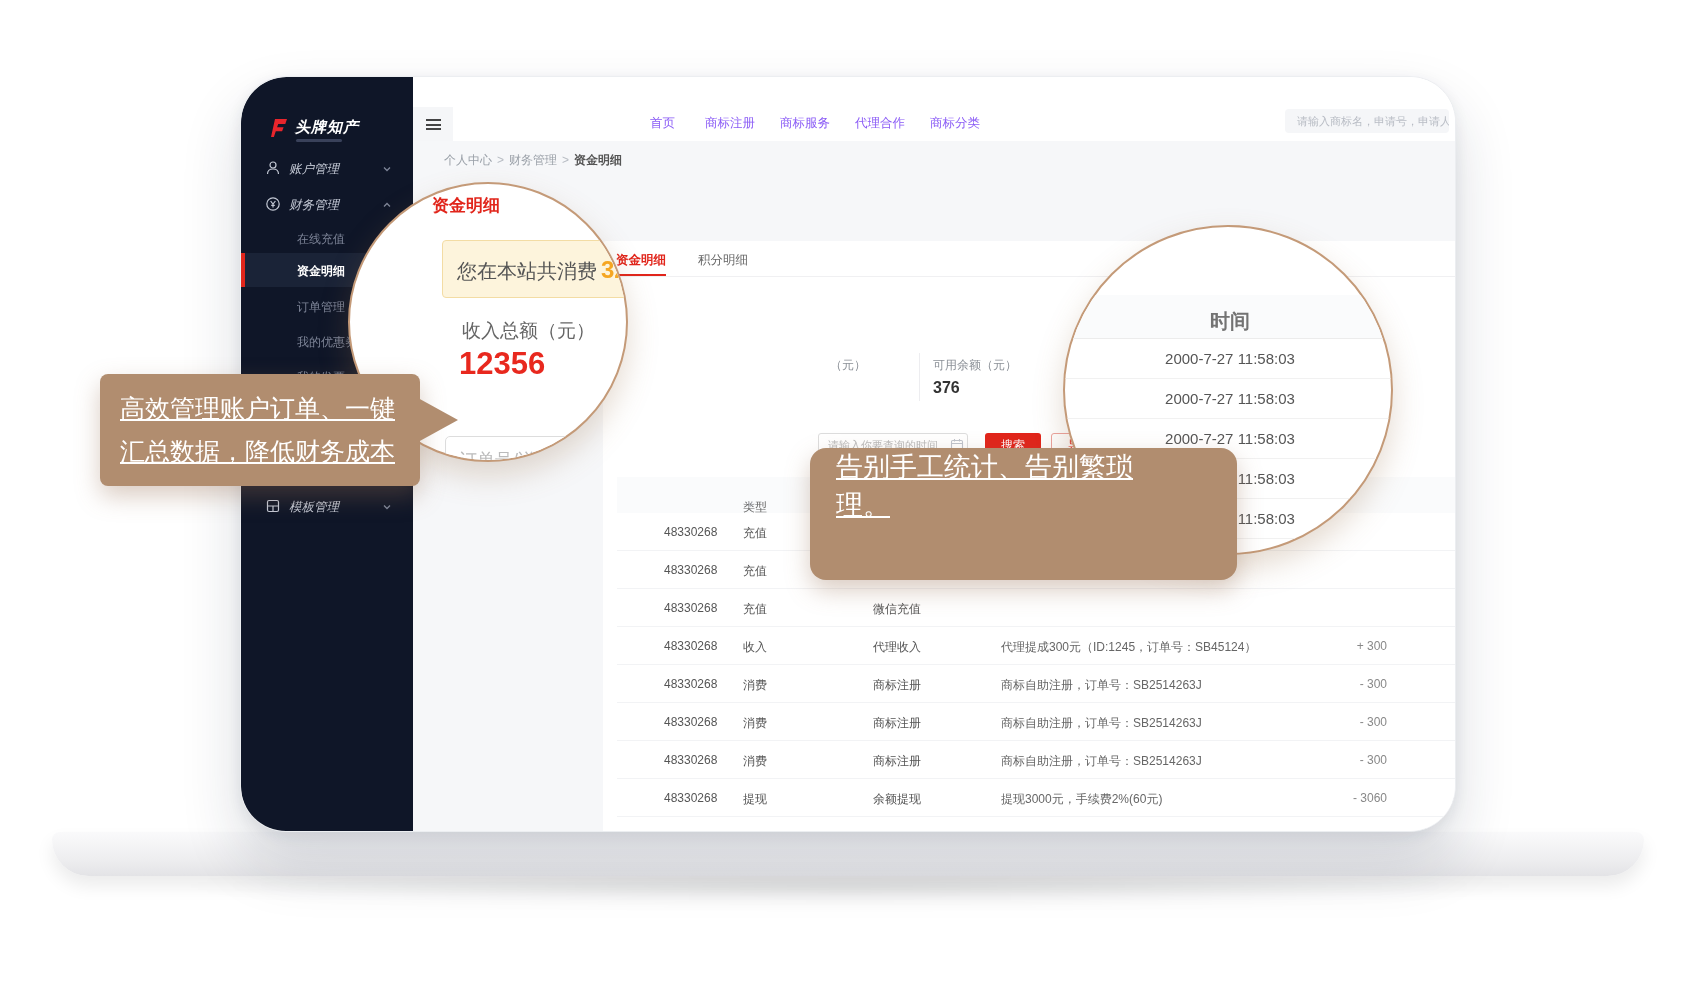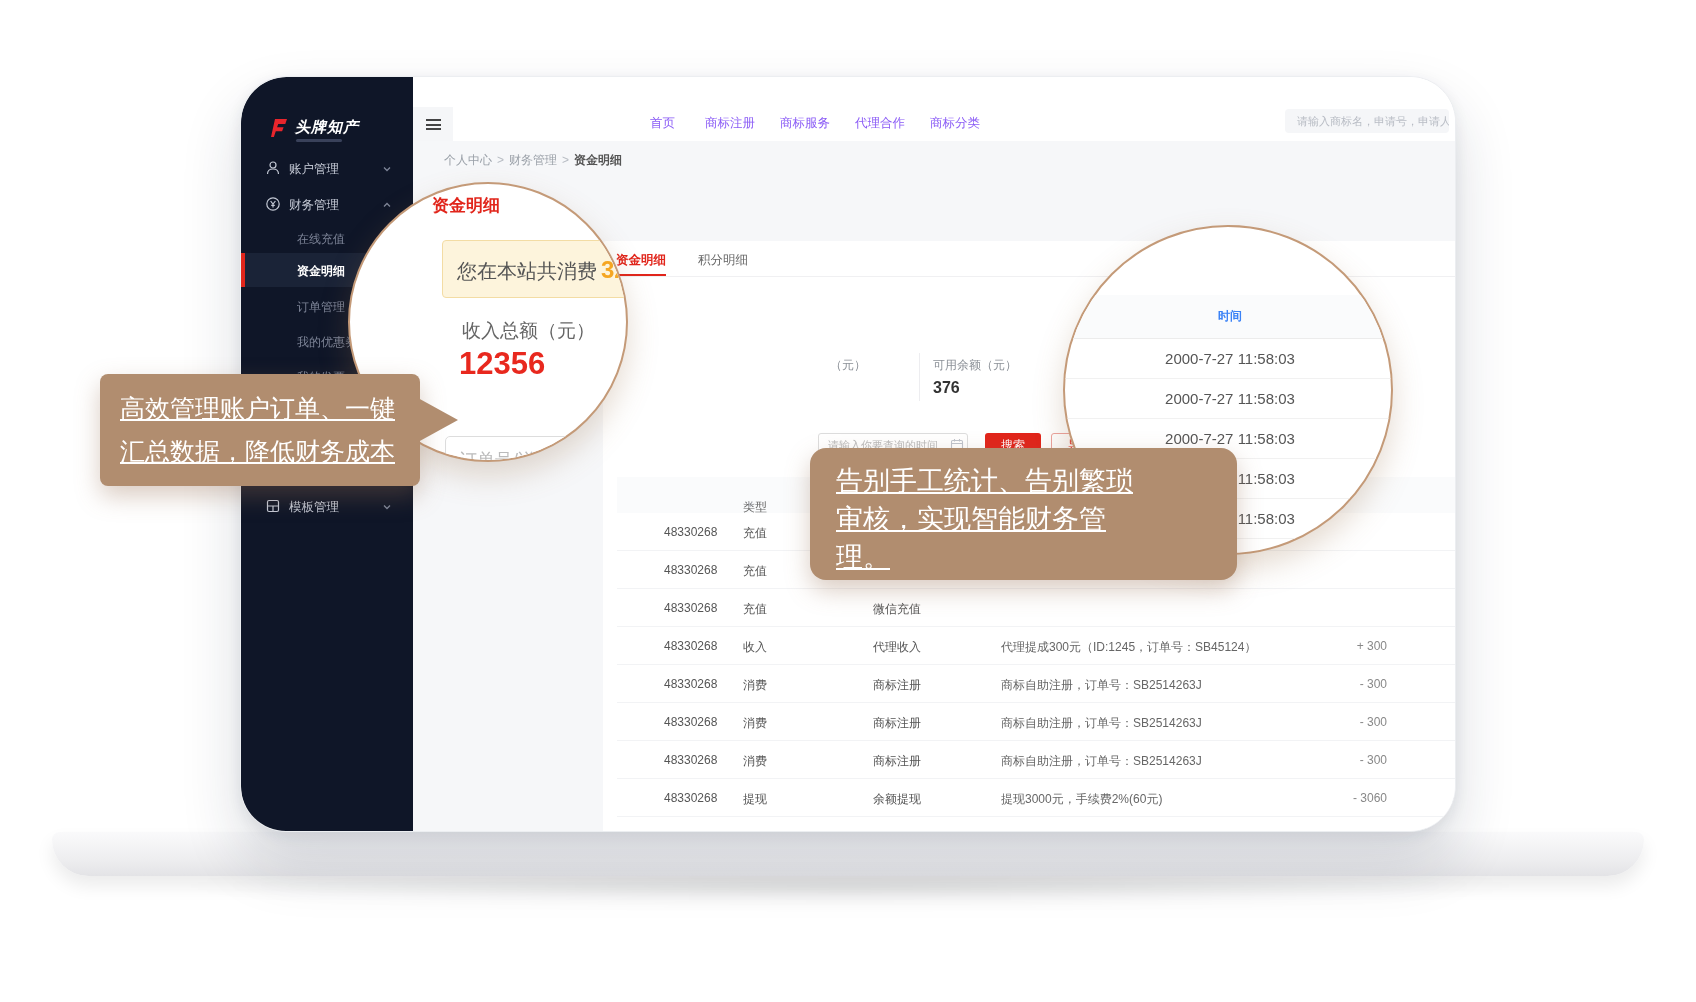--- a/index.html
+++ b/index.html
@@ -16,21 +16,21 @@
   .screen { position:absolute; left:240px; top:76px; width:1216px; height:756px; background:#fff;
     border-radius:46px; border:1px solid #eceef1; overflow:hidden; z-index:1;
     box-shadow:0 30px 60px rgba(25,35,60,.16), 0 4px 14px rgba(25,35,60,.08); }
 
   
   .sidebar { position:absolute; left:0; top:0; width:172px; height:756px; background:#0f1628; border-radius:46px 0 0 46px; }
   .logo-row { position:absolute; left:26px; top:40px; width:130px; height:30px; }
   .logo-icon { position:absolute; left:0; top:0; width:22px; height:22px; }
   .brand { position:absolute; left:28px; top:1px; font-size:15px; font-weight:bold; font-style:italic; color:#fff; letter-spacing:1px; white-space:nowrap; }
   .brand-bar { position:absolute; left:29px; top:22px; width:46px; height:3px; background:#39415a; border-radius:2px; }
-  .side-item { position:absolute; left:0; width:155px; height:34px; color:#c3c8d4; font-size:12.5px; cursor:default; }
+  .side-item { position:absolute; left:0; width:155px; height:34px; color:#c3c8d4; font-size:12.5px; cursor:default;font-style:italic; }
   .side-item .lbl { position:absolute; left:48px; top:10px; white-space:nowrap; }
   .side-item .ic { position:absolute; left:24px; top:9px; width:16px; height:16px; }
   .side-item .chev { position:absolute; left:140px; top:12px; width:12px; height:12px; color:#7e8598; }
   .side-sub { position:absolute; left:0; width:172px; height:34px; color:#7e8598; font-size:12px; }
   .side-sub .lbl { position:absolute; left:56px; top:10px; white-space:nowrap; }
   .side-sub.active { background:#1a2337; color:#fff; font-weight:bold; }
   .active-bar { position:absolute; left:0; top:0; width:4px; height:34px; background:#e1251b; }
   .it-account { top:74px; } .it-finance { top:110px; }
   .sub-0 { top:144px; } .sub-1 { top:176px; } .sub-2 { top:212px; } .sub-3 { top:247px; } .sub-4 { top:282px; }
   .it-template { top:412px; }
@@ -101,31 +101,31 @@
   .ll-band { position:absolute; left:92px; top:56px; width:210px; height:58px; background:#fdf4dc; border:1px solid #f3dca4; border-radius:4px; }
   .ll-bannertext { position:absolute; left:107px; top:72px; font-size:20px; color:#555; white-space:nowrap; }
   .ll-bannertext b { font-size:24px; font-weight:bold; color:#f5a623; margin:0 4px; }
   .ll-statlabel { position:absolute; left:112px; top:134px; font-size:19px; color:#666; white-space:nowrap; }
   .ll-statvalue { position:absolute; left:109px; top:162px; font-size:31px; font-weight:800; color:#e8281e; }
   .ll-input { position:absolute; left:95px; top:252px; width:218px; height:46px; border:1.5px solid #ddd; border-radius:5px; background:#fff; }
   .ll-input span { position:absolute; left:13px; top:11px; font-size:18px; color:#bbb; white-space:nowrap; }
 
   .lens-right { left:1063px; top:225px; width:330px; height:330px; }
   .lr-head { position:absolute; left:0; top:68px; width:330px; height:44px; background:#fafbfc; border-bottom:1px solid #ececec; }
-  .lr-head span { position:absolute; left:40px; width:250px; text-align:center; top:13px; font-size:12px; font-weight:bold; color:#3b82f6; }
+  .lr-head span { position:absolute; left:40px; width:250px; text-align:center; top:13px; font-size:20px; font-weight:bold; color:#737373; }
   .lr-row { position:absolute; left:0; width:330px; height:40px; border-bottom:1px solid #f1f1f1; }
   .lr-row span { position:absolute; left:45px; width:240px; text-align:center; top:11px; font-size:15px; color:#555; white-space:nowrap; }
   .lr-0{top:112px;} .lr-1{top:152px;} .lr-2{top:192px;} .lr-3{top:232px;} .lr-4{top:272px;}
 
   
   .tip { position:absolute; background:#b18d6f; color:#fff; z-index:6; box-shadow:0 10px 24px rgba(150,110,80,.35);text-decoration:underline; }
   .tip-left { left:100px; top:374px; width:320px; height:112px; border-radius:8px; padding:13px 20px; font-size:25px; line-height:43px; }
   .tip-left-arrow { position:absolute; left:418px; top:398px; width:0; height:0; z-index:6;
     border-top:22px solid transparent; border-bottom:22px solid transparent; border-left:40px solid #b18d6f; }
-  .tip-right { left:810px; top:448px; width:427px; height:132px; border-radius:16px; padding:14px 26px; font-size:27px; line-height:38px; }
+  .tip-right { left:810px; top:448px; width:427px; height:132px; border-radius:16px; padding:0 26px; font-size:27px; line-height:38px; }
   .tip div { white-space:nowrap; }
 
   svg { display:block; }
 </style>
 </head>
 <body>
 
 <div id="stage">
 
   <div class="base-shadow"></div>
@@ -380,17 +380,16 @@
   </div>
 
   <div class="tip tip-left">
     <div>高效管理账户订单、一键</div>
     <div>汇总数据，降低财务成本</div>
   </div>
   <div class="tip-left-arrow"></div>
 
   <div class="tip tip-right">
     <div>告别手工统计、告别繁琐</div>
-    <div>审核，实现智能财务管</div>
     <div>理。</div>
   </div>
 
 </div>
 
 </body></html>

